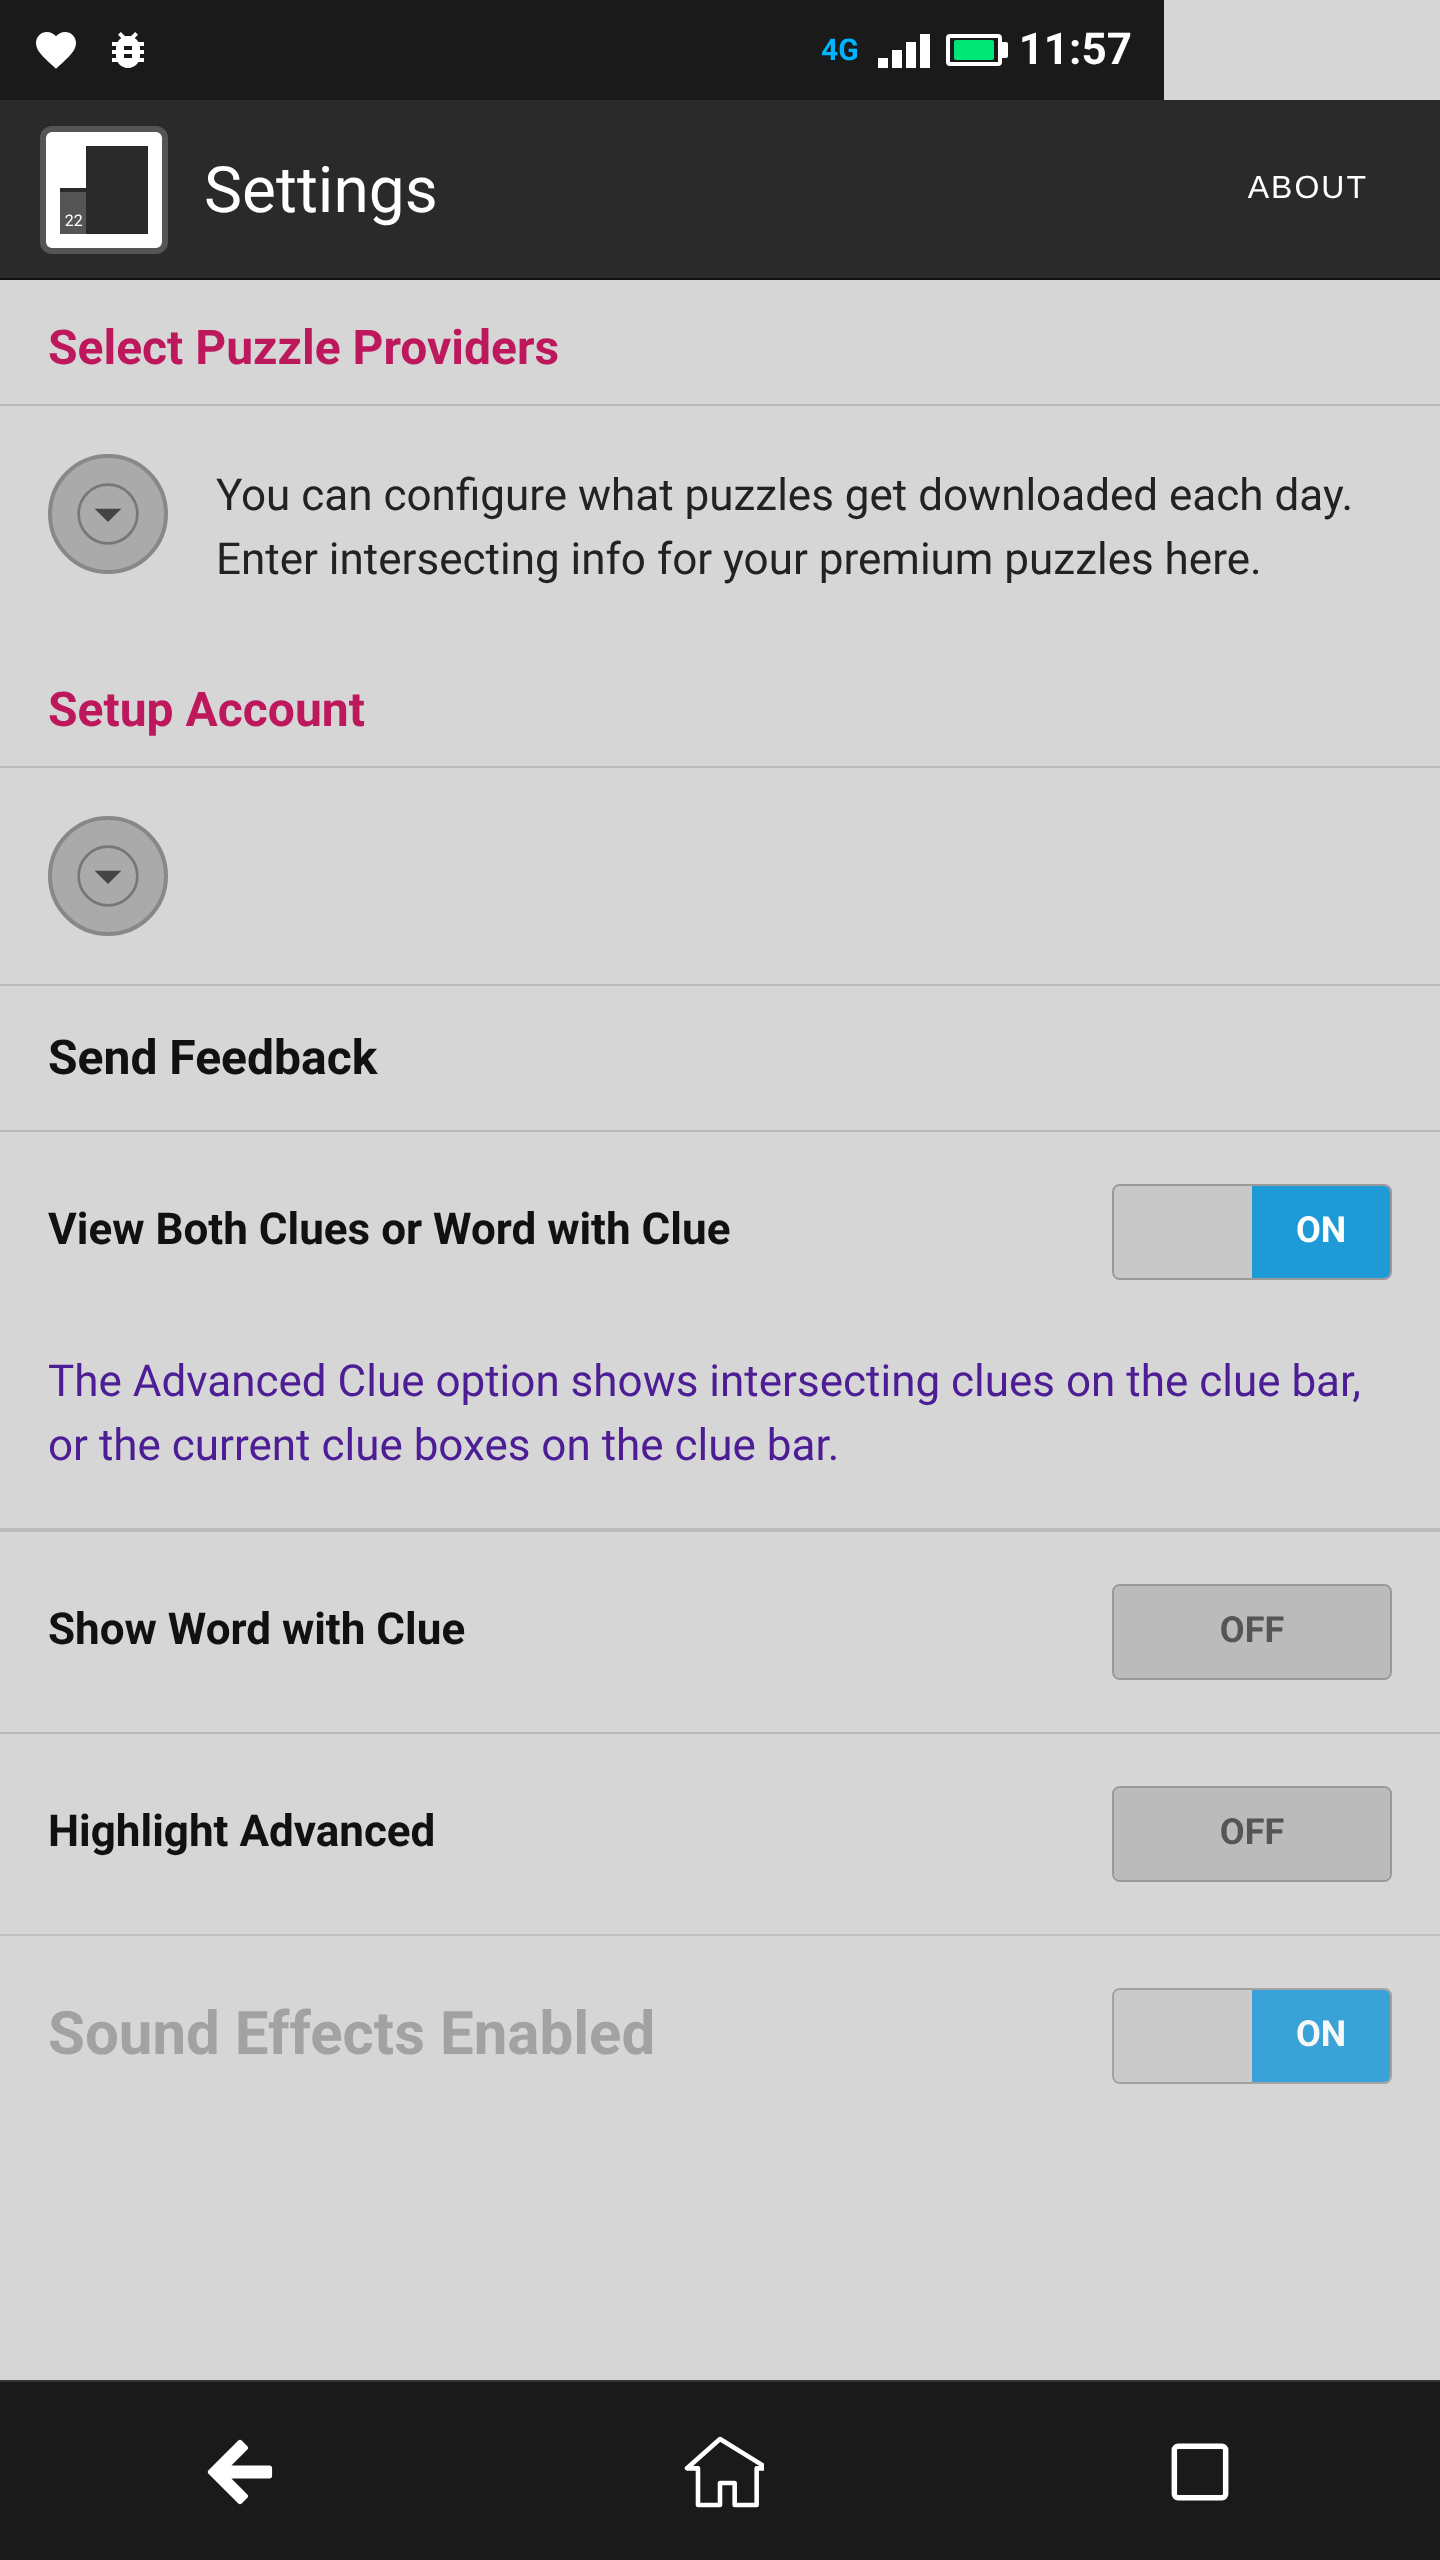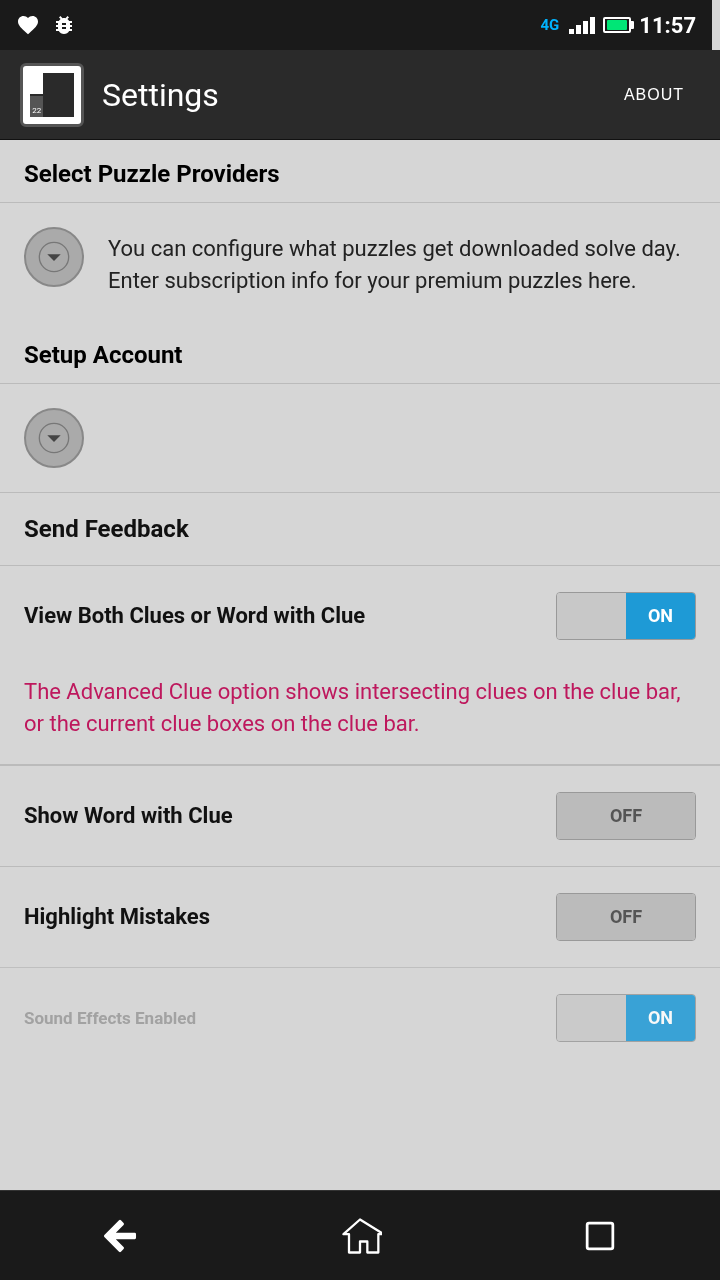--- a/index.html
+++ b/index.html
@@ -7,21 +7,21 @@
       width: 720px;
       height: 1280px;
       background: #d6d6d6;
       font-family: 'Roboto', Arial, sans-serif;
       overflow: hidden;
       position: relative;
     }
 
     
     .status-bar {
-      width: 712px;
+      width: 582px;
       height: 50px;
       background: #1a1a1a;
       display: flex;
       align-items: center;
       justify-content: flex-end;
       padding: 0 16px;
     }
     .status-bar-left {
       display: flex;
       align-items: center;
@@ -154,21 +154,21 @@
       height: calc(1280px - 50px - 90px - 90px);
       background: #d6d6d6;
       overflow-y: auto;
     }
 
     
     .section-header {
       padding: 20px 24px 14px;
       font-size: 24px;
       font-weight: bold;
-      color: #000000;
+      color: #be185d;
       background: #d6d6d6;
     }
 
     
     .settings-row {
       background: #d6d6d6;
       padding: 24px 24px;
       display: flex;
       align-items: flex-start;
       gap: 24px;
@@ -248,21 +248,21 @@
     .toggle-switch.off .toggle-off-part {
       background: #bbb;
     }
     .toggle-switch.on .toggle-off-part {
       background: #c8c8c8;
     }
 
     .description-text {
       padding: 10px 24px 24px;
       font-size: 22px;
-      color: #be185d;
+      color: #4c1d95;
       line-height: 1.45;
       border-bottom: 1px solid #bbb;
       background: #d6d6d6;
     }
 
     
     .send-feedback-row {
       padding: 22px 24px;
       font-size: 24px;
       font-weight: bold;
@@ -307,21 +307,21 @@
     .partial-row {
       display: flex;
       align-items: center;
       justify-content: space-between;
       padding: 26px 24px;
       border-top: 1px solid #bbb;
       background: #d6d6d6;
       opacity: 0.85;
     }
     .partial-label {
-      font-size: 17px;
+      font-size: 30px;
       font-weight: bold;
       color: #999;
     }
     .toggle-switch-partial {
       display: flex;
       align-items: center;
       width: 140px;
       height: 48px;
       border-radius: 4px;
       overflow: hidden;
@@ -389,21 +389,21 @@
 <div class="content">
 
   <div class="section-header">Select Puzzle Providers</div>
   <div class="settings-row">
     <div class="dropdown-icon">
       <svg viewBox="0 0 24 24" fill="#555">
         <circle cx="12" cy="12" r="11" fill="#aaa" stroke="#777" stroke-width="1"></circle>
         <path d="M7 10l5 5 5-5z" fill="#444"></path>
       </svg>
     </div>
-    <span class="row-text">You can configure what puzzles get downloaded solve day.  Enter subscription info for your premium puzzles here.</span>
+    <span class="row-text">You can configure what puzzles get downloaded each day.  Enter intersecting info for your premium puzzles here.</span>
   </div>
 
   <div class="section-header">Setup Account</div>
   <div class="settings-row">
     <div class="dropdown-icon">
       <svg viewBox="0 0 24 24" fill="#555">
         <circle cx="12" cy="12" r="11" fill="#aaa" stroke="#777" stroke-width="1"></circle>
         <path d="M7 10l5 5 5-5z" fill="#444"></path>
       </svg>
     </div>
@@ -423,21 +423,21 @@
   <div class="description-text">The Advanced Clue option shows intersecting clues on the clue bar, or the current clue boxes on the clue bar.</div>
 
   <div class="toggle-row">
     <span class="toggle-label">Show Word with Clue</span>
     <div class="toggle-switch off">
       <div class="toggle-off-part">OFF</div>
     </div>
   </div>
 
   <div class="toggle-row">
-    <span class="toggle-label">Highlight Mistakes</span>
+    <span class="toggle-label">Highlight Advanced</span>
     <div class="toggle-switch off">
       <div class="toggle-off-part">OFF</div>
     </div>
   </div>
 
   <div class="partial-row">
     <span class="partial-label">Sound Effects Enabled</span>
     <div class="toggle-switch-partial">
       <div class="partial-off"></div>
       <div class="partial-on">ON</div>

